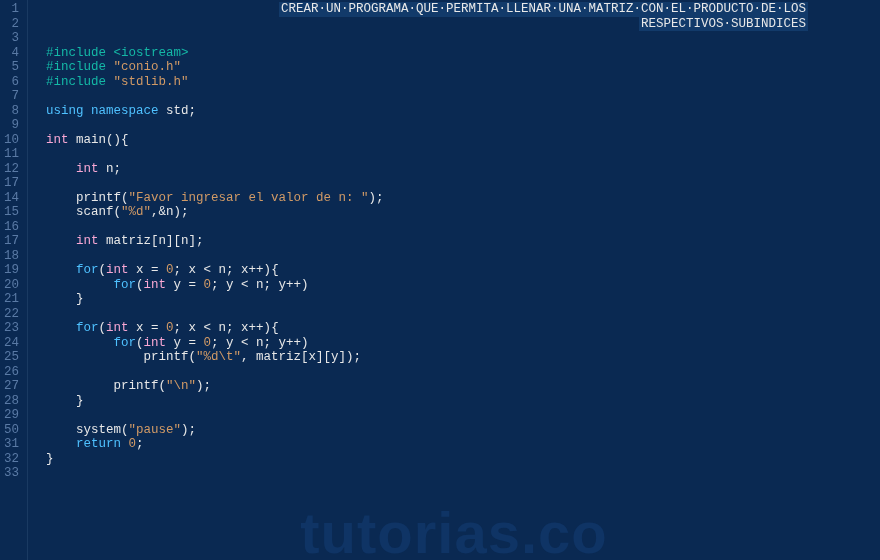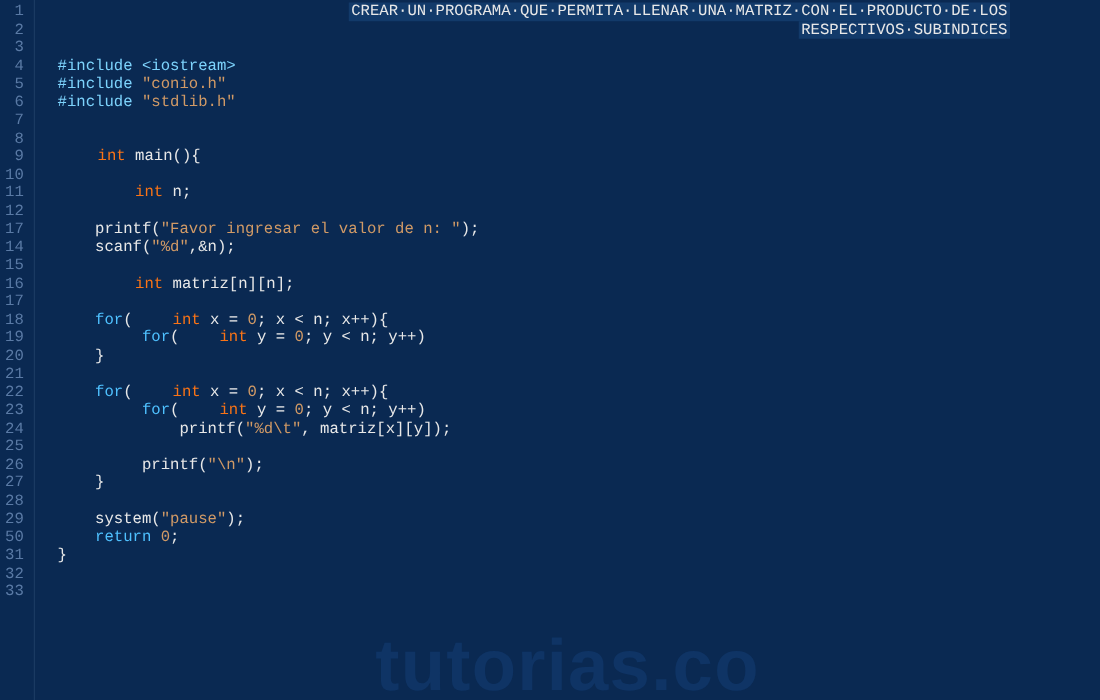--- a/index.html
+++ b/index.html
@@ -42,22 +42,22 @@
   position: absolute;
   right: 72px;
   background: #123a6a;
   color: #e8e8e8;
   padding: 0 2px;
   font-family: Liberation Mono, monospace;
 }
 .hdr1 { top: 2px; }
 .hdr2 { top: 16.5px; }
 .kw { color: #4fc1ff; }
-.type { color: #f97316; margin-left: 32px; }
-.pre { color: #7dd3fc; }
+.type { color: #f9a8d4; }
+.pre { color: #14b8a6; }
 .str { color: #d19a66; }
 .num { color: #d19a66; }
 .watermark {
   position: absolute;
   bottom: 20px;
   left: 50%;
   transform: translateX(-50%);
   font-size: 58px;
   font-weight: bold;
   color: #0f3465;
@@ -112,20 +112,21 @@
     <div class="hdr2">RESPECTIVOS·SUBINDICES</div>
     <div class="watermark">tutorias.co</div>
     <div class="code-content">
       <div class="line"></div>
       <div class="line"></div>
       <div class="line"></div>
       <div class="line"><span class="pre">#include </span><span class="pre">&lt;iostream&gt;</span></div>
       <div class="line"><span class="pre">#include </span><span class="str">"conio.h"</span></div>
       <div class="line"><span class="pre">#include </span><span class="str">"stdlib.h"</span></div>
       <div class="line"></div>
+      <div class="line"><span class="kw">using</span> <span class="kw">namespace</span><span> std;</span></div>
       <div class="line"></div>
       <div class="line"><span class="type">int</span><span> main(){</span></div>
       <div class="line"></div>
       <div class="line"><span>    </span><span class="type">int</span><span> n;</span></div>
       <div class="line"></div>
       <div class="line"><span>    </span><span>printf(</span><span class="str">"Favor ingresar el valor de n: "</span><span>);</span></div>
       <div class="line"><span>    </span><span>scanf(</span><span class="str">"%d"</span><span>,&amp;n);</span></div>
       <div class="line"></div>
       <div class="line"><span>    </span><span class="type">int</span><span> matriz[n][n];</span></div>
       <div class="line"></div>

